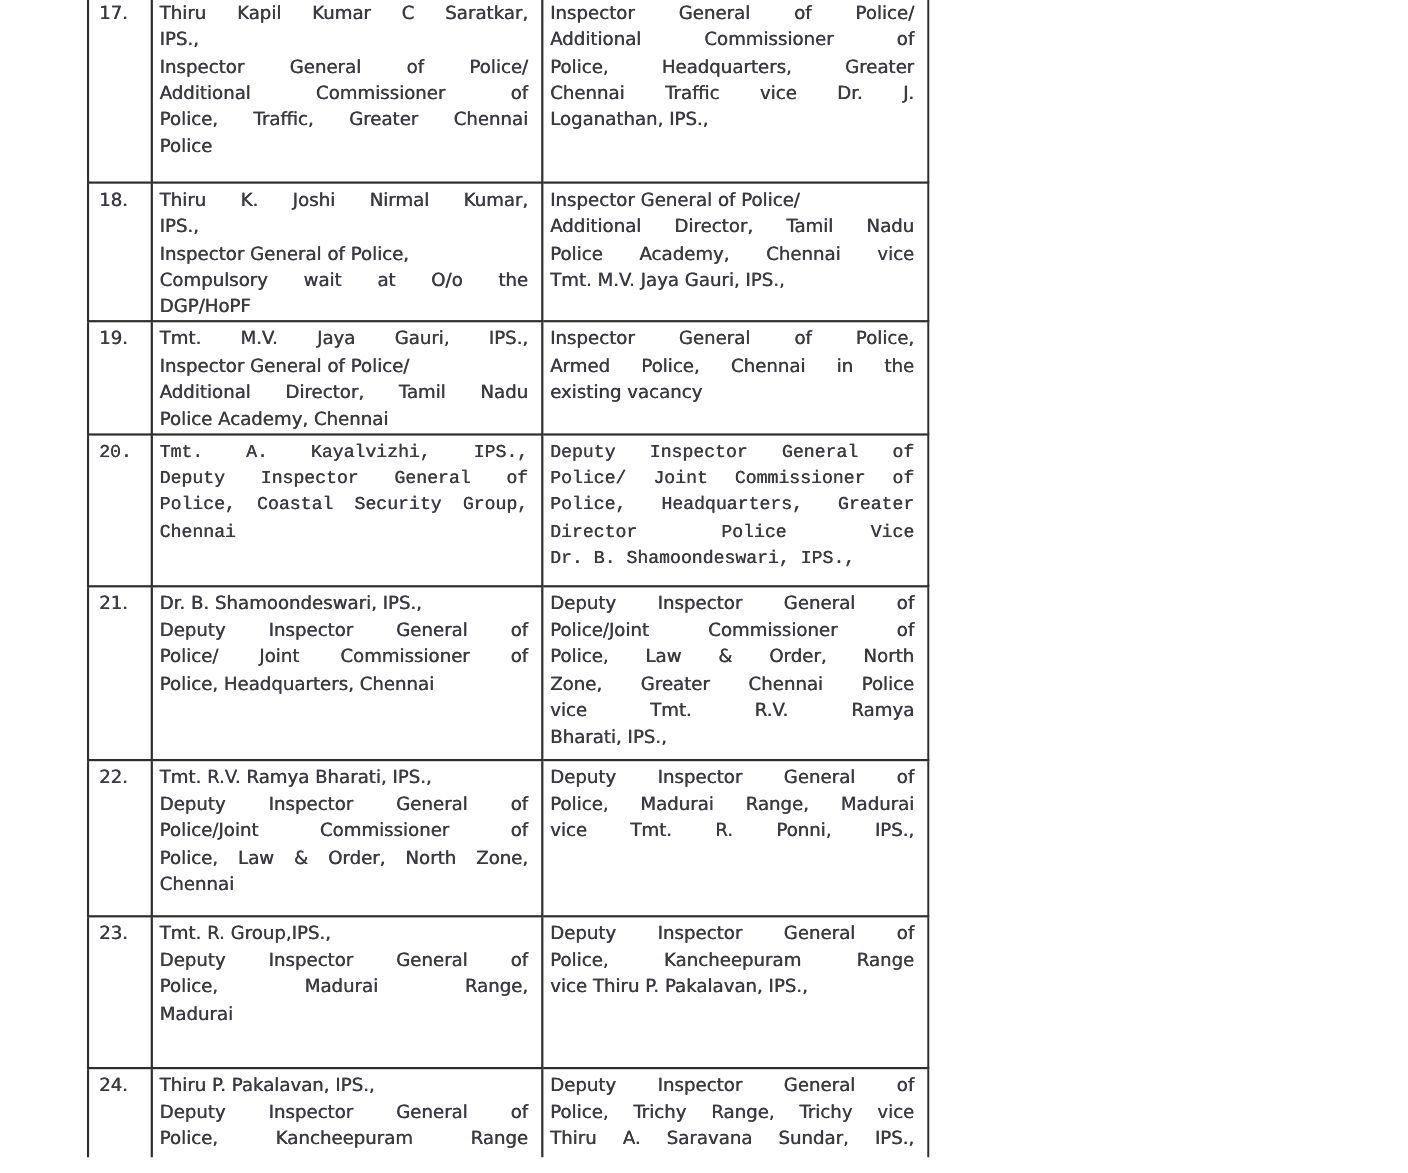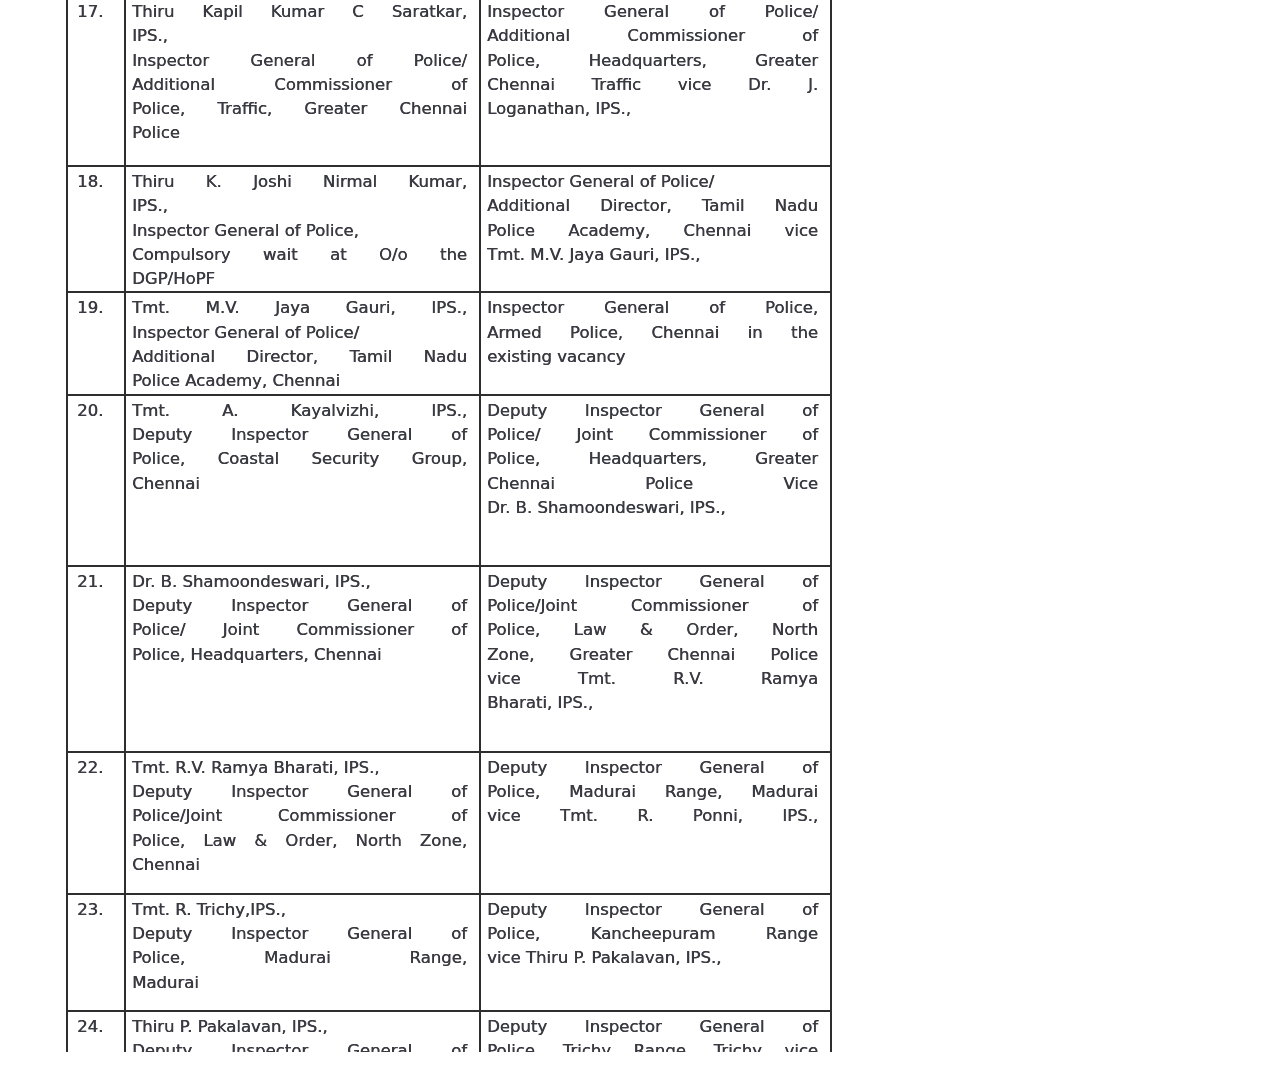--- a/index.html
+++ b/index.html
@@ -16,21 +16,21 @@
     --border-color: #2e2e2e;
   }
   .page {
     position: relative;
     width: 1280px;
     height: 1066px;
     background: #ffffff;
   }
   .table-clip {
     position: absolute;
-    left: 66px;
+    left: 79px;
     top: 0;
     width: 766px;
     height: 1052px;
     overflow: hidden;
   }
   table.doc-table {
     border-collapse: collapse;
     table-layout: fixed;
     width: 764px;
   }
@@ -119,39 +119,39 @@
               <div class="ln">Inspector General of Police/</div>
               <div class="ln j">Additional Director, Tamil Nadu</div>
               <div class="ln">Police Academy, Chennai</div>
             </td>
             <td class="c-post">
               <div class="ln j">Inspector General of Police,</div>
               <div class="ln j">Armed Police, Chennai in the</div>
               <div class="ln">existing vacancy</div>
             </td>
           </tr>
-          <tr style="height: 171px;">
+          <tr style="height: 138px; font-family: Liberation Mono, monospace;">
             <td class="c-sno">
               <div class="ln">20.</div>
             </td>
             <td class="c-off">
               <div class="ln j">Tmt. A. Kayalvizhi, IPS.,</div>
               <div class="ln j">Deputy Inspector General of</div>
               <div class="ln j">Police, Coastal Security Group,</div>
               <div class="ln">Chennai</div>
             </td>
             <td class="c-post">
               <div class="ln j">Deputy Inspector General of</div>
               <div class="ln j">Police/ Joint Commissioner of</div>
               <div class="ln j">Police, Headquarters, Greater</div>
-              <div class="ln j">Chennai Police Vice</div>
+              <div class="ln j">Director Police Vice</div>
               <div class="ln">Dr. B. Shamoondeswari, IPS.,</div>
             </td>
           </tr>
-          <tr style="height: 186px;">
+          <tr style="height: 158px;">
             <td class="c-sno">
               <div class="ln">21.</div>
             </td>
             <td class="c-off">
               <div class="ln">Dr. B. Shamoondeswari, IPS.,</div>
               <div class="ln j">Deputy Inspector General of</div>
               <div class="ln j">Police/ Joint Commissioner of</div>
               <div class="ln">Police, Headquarters, Chennai</div>
             </td>
             <td class="c-post">
@@ -173,26 +173,26 @@
               <div class="ln j">Police/Joint Commissioner of</div>
               <div class="ln j">Police, Law &amp; Order, North Zone,</div>
               <div class="ln">Chennai</div>
             </td>
             <td class="c-post">
               <div class="ln j">Deputy Inspector General of</div>
               <div class="ln j">Police, Madurai Range, Madurai</div>
               <div class="ln j">vice Tmt. R. Ponni, IPS.,</div>
             </td>
           </tr>
-          <tr style="height: 117px;">
+          <tr style="height: 138px;">
             <td class="c-sno">
               <div class="ln">23.</div>
             </td>
             <td class="c-off">
-              <div class="ln">Tmt. R. Trichy,IPS.,</div>
+              <div class="ln">Tmt. R. Group,IPS.,</div>
               <div class="ln j">Deputy Inspector General of</div>
               <div class="ln j">Police, Madurai Range,</div>
               <div class="ln">Madurai</div>
             </td>
             <td class="c-post">
               <div class="ln j">Deputy Inspector General of</div>
               <div class="ln j">Police, Kancheepuram Range</div>
               <div class="ln">vice Thiru P. Pakalavan, IPS.,</div>
             </td>
           </tr>

